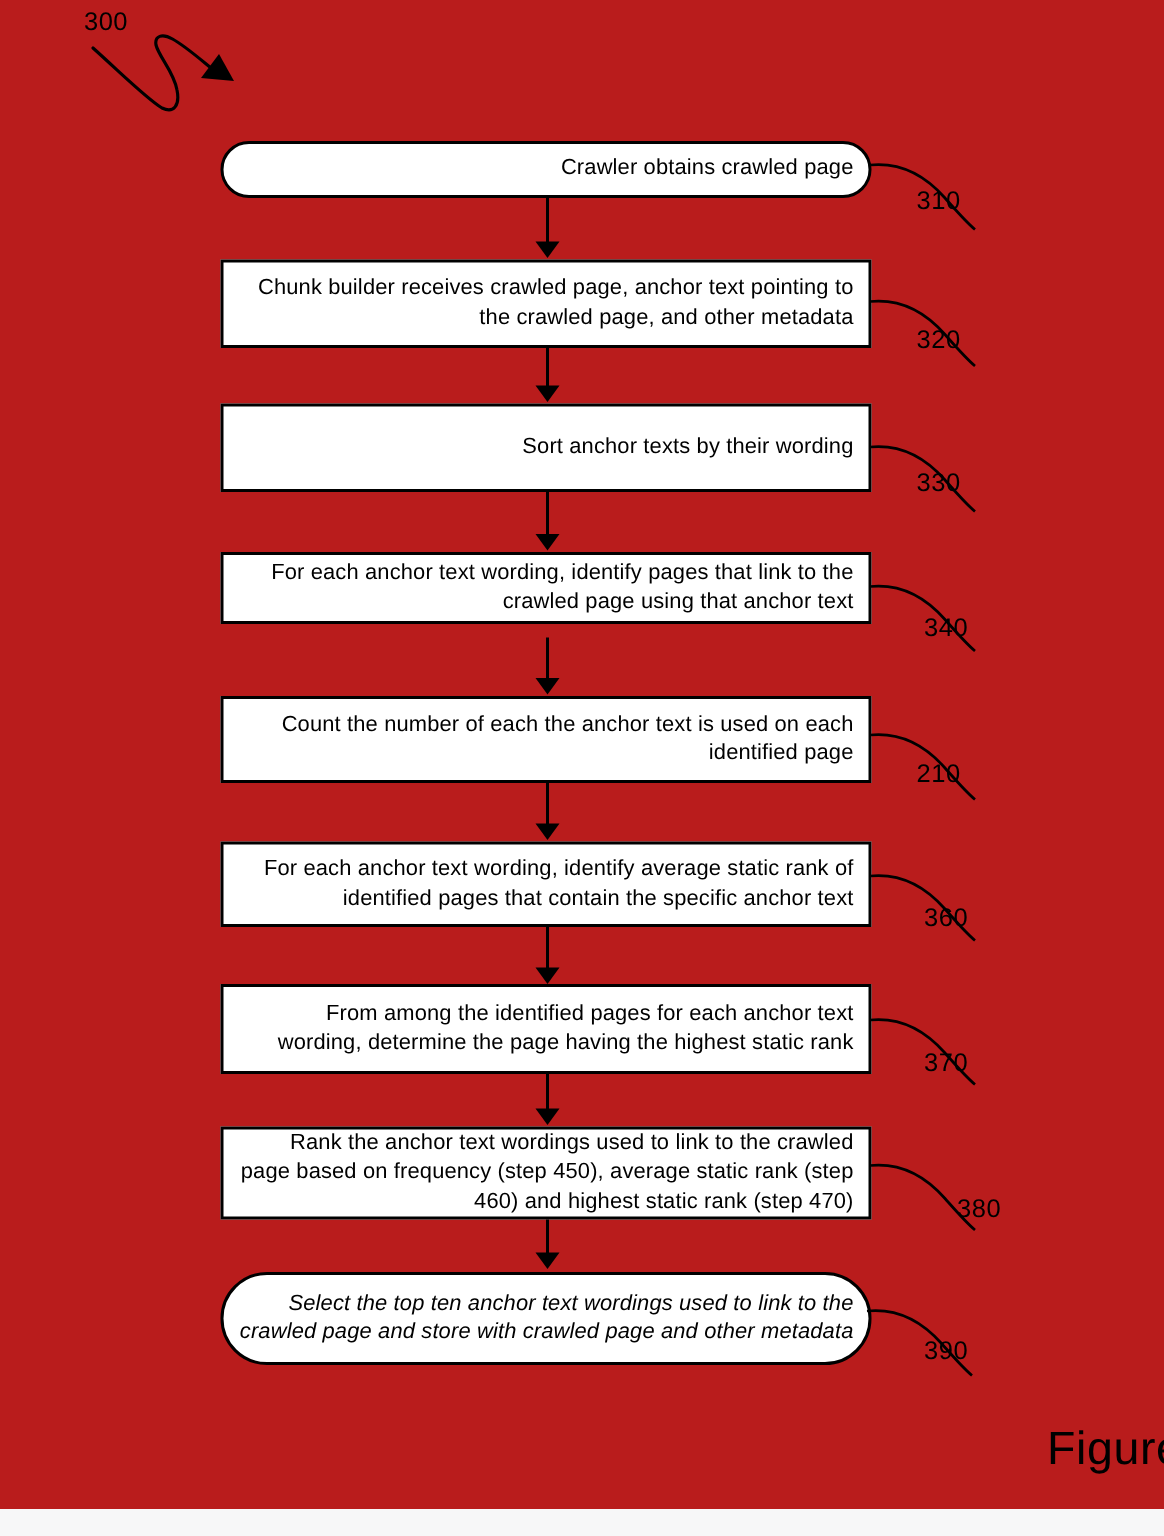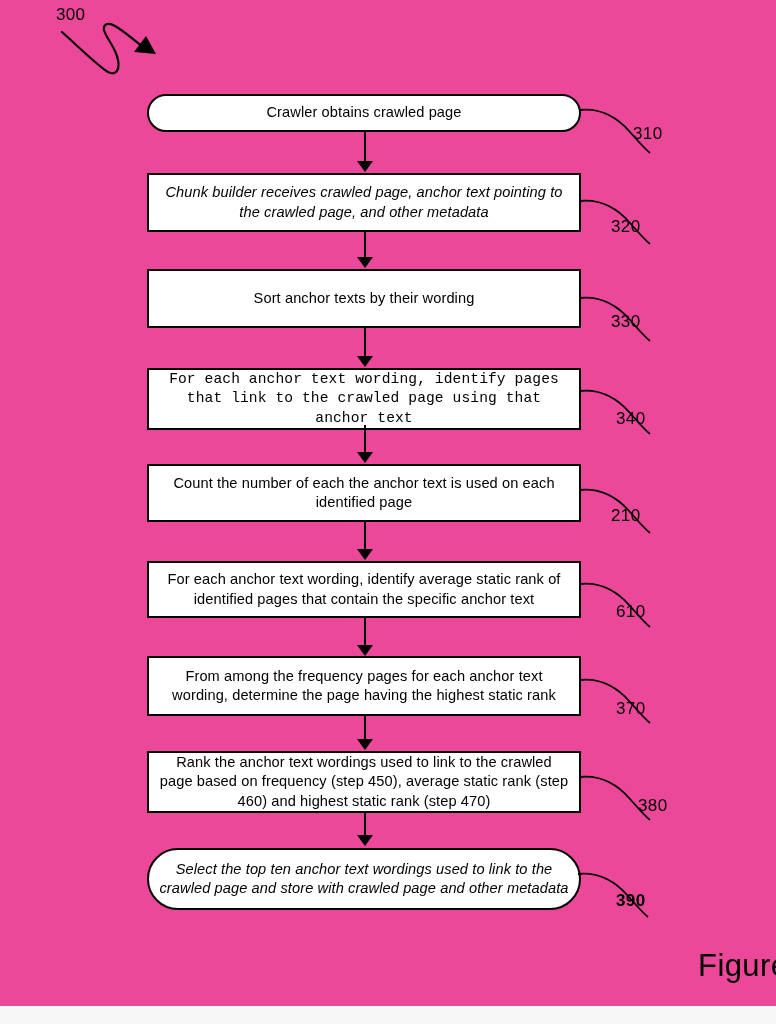--- a/index.html
+++ b/index.html
@@ -12,21 +12,21 @@
     width: 776px;
     height: 1024px;
     position: relative;
     overflow: hidden;
     font-family: "Liberation Sans", sans-serif;
     color: #000000;
   }
   #page {
     position: absolute;
     inset: 0;
-    background: #ec4899;
+    background: #b91c1c;
   }
   .bottom-strip {
     position: absolute;
     left: 0;
     bottom: 0;
     width: 776px;
     height: 18px;
     background: #f7f7f8;
   }
 
@@ -52,21 +52,21 @@
   .node {
     position: absolute;
     left: 147px;
     width: 434px;
     box-sizing: border-box;
     border: 2px solid #000000;
     background: #ffffff;
     display: flex;
     align-items: center;
     justify-content: center;
-    text-align: center;
+    text-align: right;
     padding: 0 10px;
   }
   .node.stadium {
     border-radius: 999px;
   }
   .node .label {
     font-size: 14.6px;
     line-height: 19.5px;
     letter-spacing: 0.1px;
     display: block;
@@ -133,26 +133,26 @@
     <path d="M2,18 C22,36 38,52 48,58 C56,62 60,56 58,46 C56,34 46,24 44,16 C43,10 48,8 55,12 C64,17 74,26 84,34" fill="none" stroke="#000000" stroke-width="2.1" stroke-linecap="round"></path>
     <polygon points="86,22 96,40 74,38" fill="#000000"></polygon>
   </svg>
 
   <div class="node stadium" style="top:94px; height:38px;">
     <span class="label">Crawler obtains crawled page</span>
   </div>
   <svg class="leader" style="left:580px; top:108px;" viewBox="0 0 86 48">
     <path d="M0,2 C20,0 36,8 50,24 C58,33 64,40 70,45"></path>
   </svg>
-  <div class="refnum" style="left:611px; top:125px;margin-left:22px;">310</div>
+  <div class="refnum" style="left:611px; top:125px;">310</div>
 
   <div class="connector" style="top:132px; height:31px;"></div>
   <div class="arrowhead" style="top:161px;"></div>
 
-  <div class="node" style="top:173px; height:59px;font-style:italic;">
+  <div class="node" style="top:173px; height:59px;">
     <span class="label">Chunk builder receives crawled page, anchor text pointing to the crawled page, and other metadata</span>
   </div>
   <svg class="leader" style="left:580px; top:199px;" viewBox="0 0 86 48">
     <path d="M0,2 C20,0 36,8 50,24 C58,33 64,40 70,45"></path>
   </svg>
   <div class="refnum" style="left:611px; top:218px;">320</div>
 
   <div class="connector" style="top:232px; height:27px;"></div>
   <div class="arrowhead" style="top:257px;"></div>
 
@@ -160,21 +160,21 @@
     <span class="label">Sort anchor texts by their wording</span>
   </div>
   <svg class="leader" style="left:580px; top:296px;" viewBox="0 0 86 48">
     <path d="M0,2 C20,0 36,8 50,24 C58,33 64,40 70,45"></path>
   </svg>
   <div class="refnum" style="left:611px; top:313px;">330</div>
 
   <div class="connector" style="top:328px; height:30px;"></div>
   <div class="arrowhead" style="top:356px;"></div>
 
-  <div class="node" style="top:368px; height:62px;font-family:Liberation Mono, monospace;">
+  <div class="node" style="top:368px; height:48px;">
     <span class="label">For each anchor text wording, identify pages that link to the crawled page using that anchor text</span>
   </div>
   <svg class="leader" style="left:580px; top:389px;" viewBox="0 0 86 48">
     <path d="M0,2 C20,0 36,8 50,24 C58,33 64,40 70,45"></path>
   </svg>
   <div class="refnum" style="left:616px; top:410px;">340</div>
 
   <div class="connector" style="top:425px; height:29px;"></div>
   <div class="arrowhead" style="top:452px;"></div>
 
@@ -188,27 +188,27 @@
 
   <div class="connector" style="top:522px; height:29px;"></div>
   <div class="arrowhead" style="top:549px;"></div>
 
   <div class="node" style="top:561px; height:57px;">
     <span class="label">For each anchor text wording, identify average static rank of identified pages that contain the specific anchor text</span>
   </div>
   <svg class="leader" style="left:580px; top:582px;" viewBox="0 0 86 48">
     <path d="M0,2 C20,0 36,8 50,24 C58,33 64,40 70,45"></path>
   </svg>
-  <div class="refnum" style="left:616px; top:603px;">610</div>
+  <div class="refnum" style="left:616px; top:603px;">360</div>
 
   <div class="connector" style="top:618px; height:29px;"></div>
   <div class="arrowhead" style="top:645px;"></div>
 
   <div class="node" style="top:656px; height:60px;">
-    <span class="label">From among the frequency pages for each anchor text wording, determine the page having the highest static rank</span>
+    <span class="label">From among the identified pages for each anchor text wording, determine the page having the highest static rank</span>
   </div>
   <svg class="leader" style="left:580px; top:678px;" viewBox="0 0 86 48">
     <path d="M0,2 C20,0 36,8 50,24 C58,33 64,40 70,45"></path>
   </svg>
   <div class="refnum" style="left:616px; top:700px;">370</div>
 
   <div class="connector" style="top:716px; height:25px;"></div>
   <div class="arrowhead" style="top:739px;"></div>
 
   <div class="node" style="top:751px; height:62px;">
@@ -221,18 +221,18 @@
 
   <div class="connector" style="top:813px; height:24px;"></div>
   <div class="arrowhead" style="top:835px;"></div>
 
   <div class="node stadium" style="top:848px; height:62px;font-style:italic;">
     <span class="label">Select the top ten anchor text wordings used to link to the crawled page and store with crawled page and other metadata</span>
   </div>
   <svg class="leader" style="left:578px; top:872px;" viewBox="0 0 86 48">
     <path d="M0,2 C20,0 36,8 50,24 C58,33 64,40 70,45"></path>
   </svg>
-  <div class="refnum" style="left:616px; top:892px;font-weight:bold;">390</div>
+  <div class="refnum" style="left:616px; top:892px;">390</div>
 
   <div class="caption">Figure 4</div>
 
   <div class="bottom-strip"></div>
 </div>
 
 </body></html>

